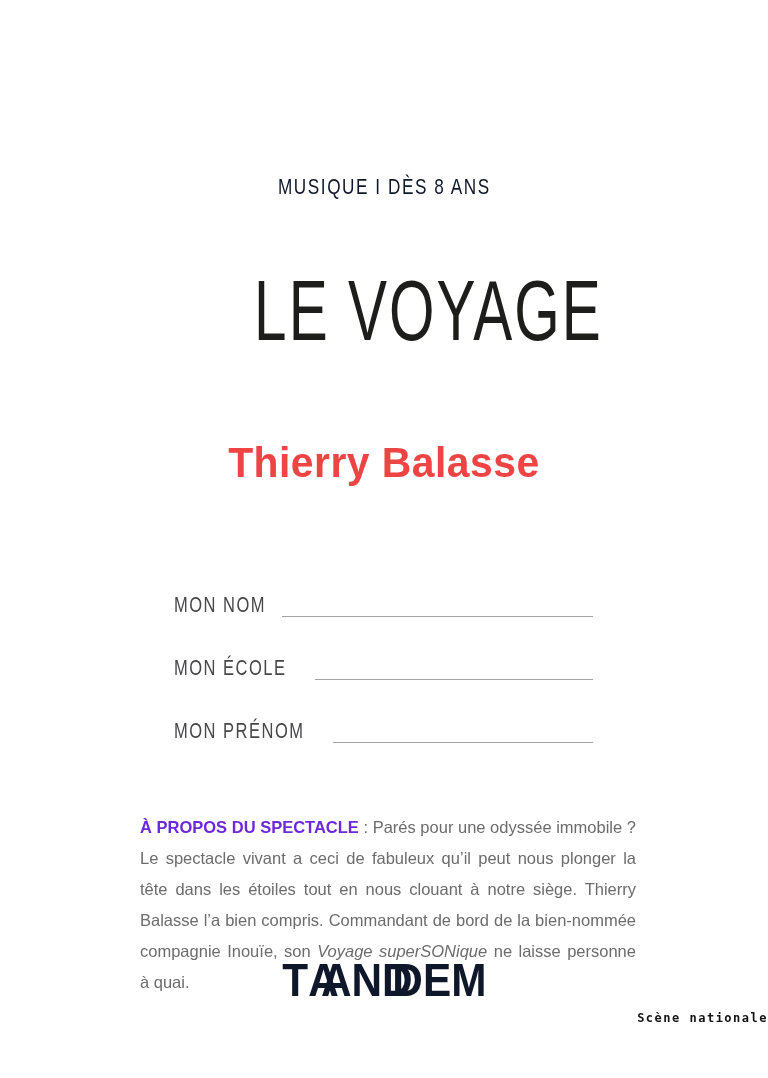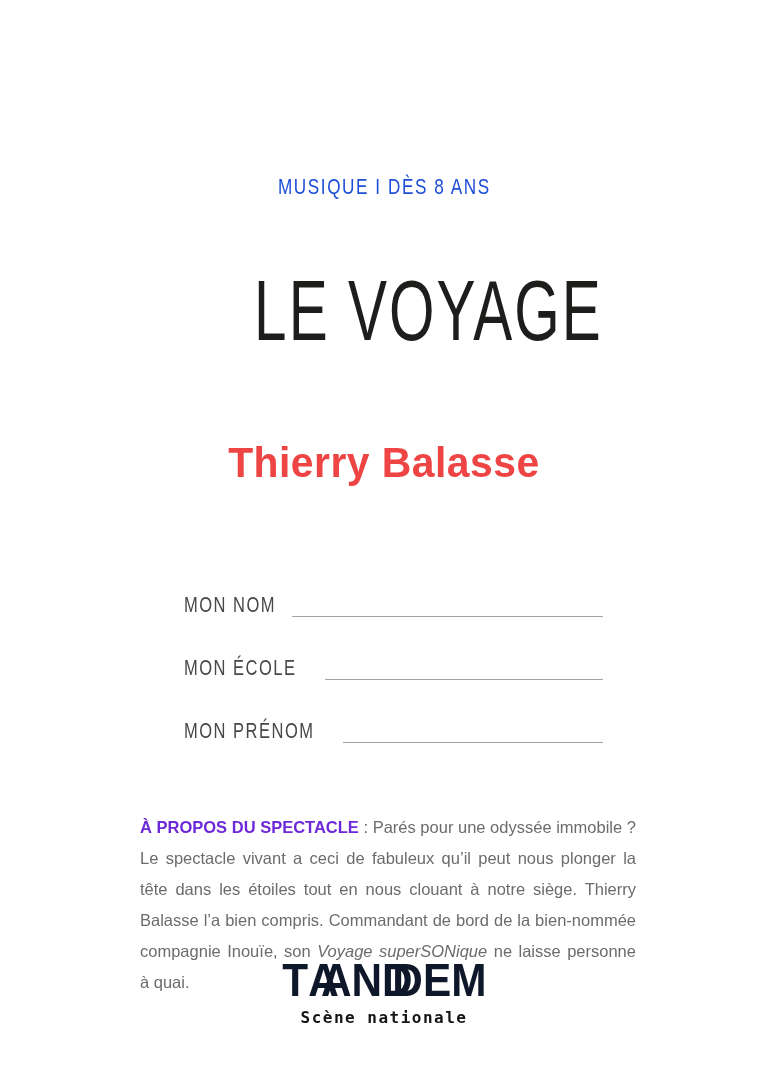--- a/index.html
+++ b/index.html
@@ -10,50 +10,50 @@
     background:#ffffff;
     overflow:hidden;
     font-family:"Liberation Sans",sans-serif;
     color:#1d1d1b;
   }
   .center{position:absolute;left:0;width:768px;text-align:center;}
   .cx{display:inline-block;white-space:nowrap;transform:scaleX(var(--sx,1));transform-origin:center center;}
 
   
   .notebook-title{top:72px;font-size:37px;line-height:38px;font-weight:bold;letter-spacing:1px;color:#1c1c1a;}
-  .genre-line{top:175px;font-size:22px;line-height:24px;font-weight:400;letter-spacing:2px;color:#1d4ed8;}
+  .genre-line{top:175px;font-size:22px;line-height:24px;font-weight:400;letter-spacing:2px;color:#0f172a;}
 
   
   .show-title{top:274px;font-size:86px;line-height:73px;font-weight:400;color:#1d1d1b;padding-left:44px;}
   .show-title .cx{letter-spacing:3px;}
   .author-name{top:437px;font-size:43px;line-height:50px;font-weight:bold;letter-spacing:0.5px;color:#ef4444;}
 
   
-  .form-section{position:absolute;left:184px;top:593px;width:419px;}
+  .form-section{position:absolute;left:174px;top:593px;width:419px;}
   .form-row{display:flex;align-items:stretch;height:24px;margin-bottom:39px;}
   .fl-outer{flex:0 0 auto;overflow:visible;white-space:nowrap;}
   .fl-inner{display:inline-block;white-space:nowrap;transform:scaleX(0.75);transform-origin:left center;
             font-size:22px;line-height:24px;letter-spacing:2px;color:#47474a;font-weight:400;}
   .blank-line{flex:1 1 auto;margin-left:16px;border-bottom:1px solid #a3a3a3;height:23px;}
 
   
   .about-section{position:absolute;left:140px;top:795px;width:496px;
                  font-size:16.5px;line-height:31px;text-align:justify;color:#6c6c6e;}
   .about-heading{font-weight:bold;color:#6d28d9;}
   .about-sep{color:#6c6c6e;}
   .italic-title{font-style:italic;}
 
   
   .tandem-logo{top:954px;font-size:47px;line-height:52px;font-weight:bold;color:#0f172a;}
   .tandem-logo .cx{letter-spacing:0;}
   .lg{display:inline-block;}
   .lg-ov-a{margin-left:-0.42em;}
   .lg-ov-d{margin-left:-0.48em;}
   .logo-tagline{top:1008px;font-family:"DejaVu Sans Mono",monospace;font-weight:bold;
-                font-size:16px;line-height:20px;letter-spacing:1.5px;color:#141414;}
+                font-size:12px;line-height:20px;letter-spacing:1.5px;color:#141414;text-align:right;}
 </style>
 </head>
 <body>
 
 <div class="page">
 
 
   <div class="center genre-line">
     <span class="cx" style="--sx:0.78">MUSIQUE I DÈS 8 ANS</span>
   </div>

